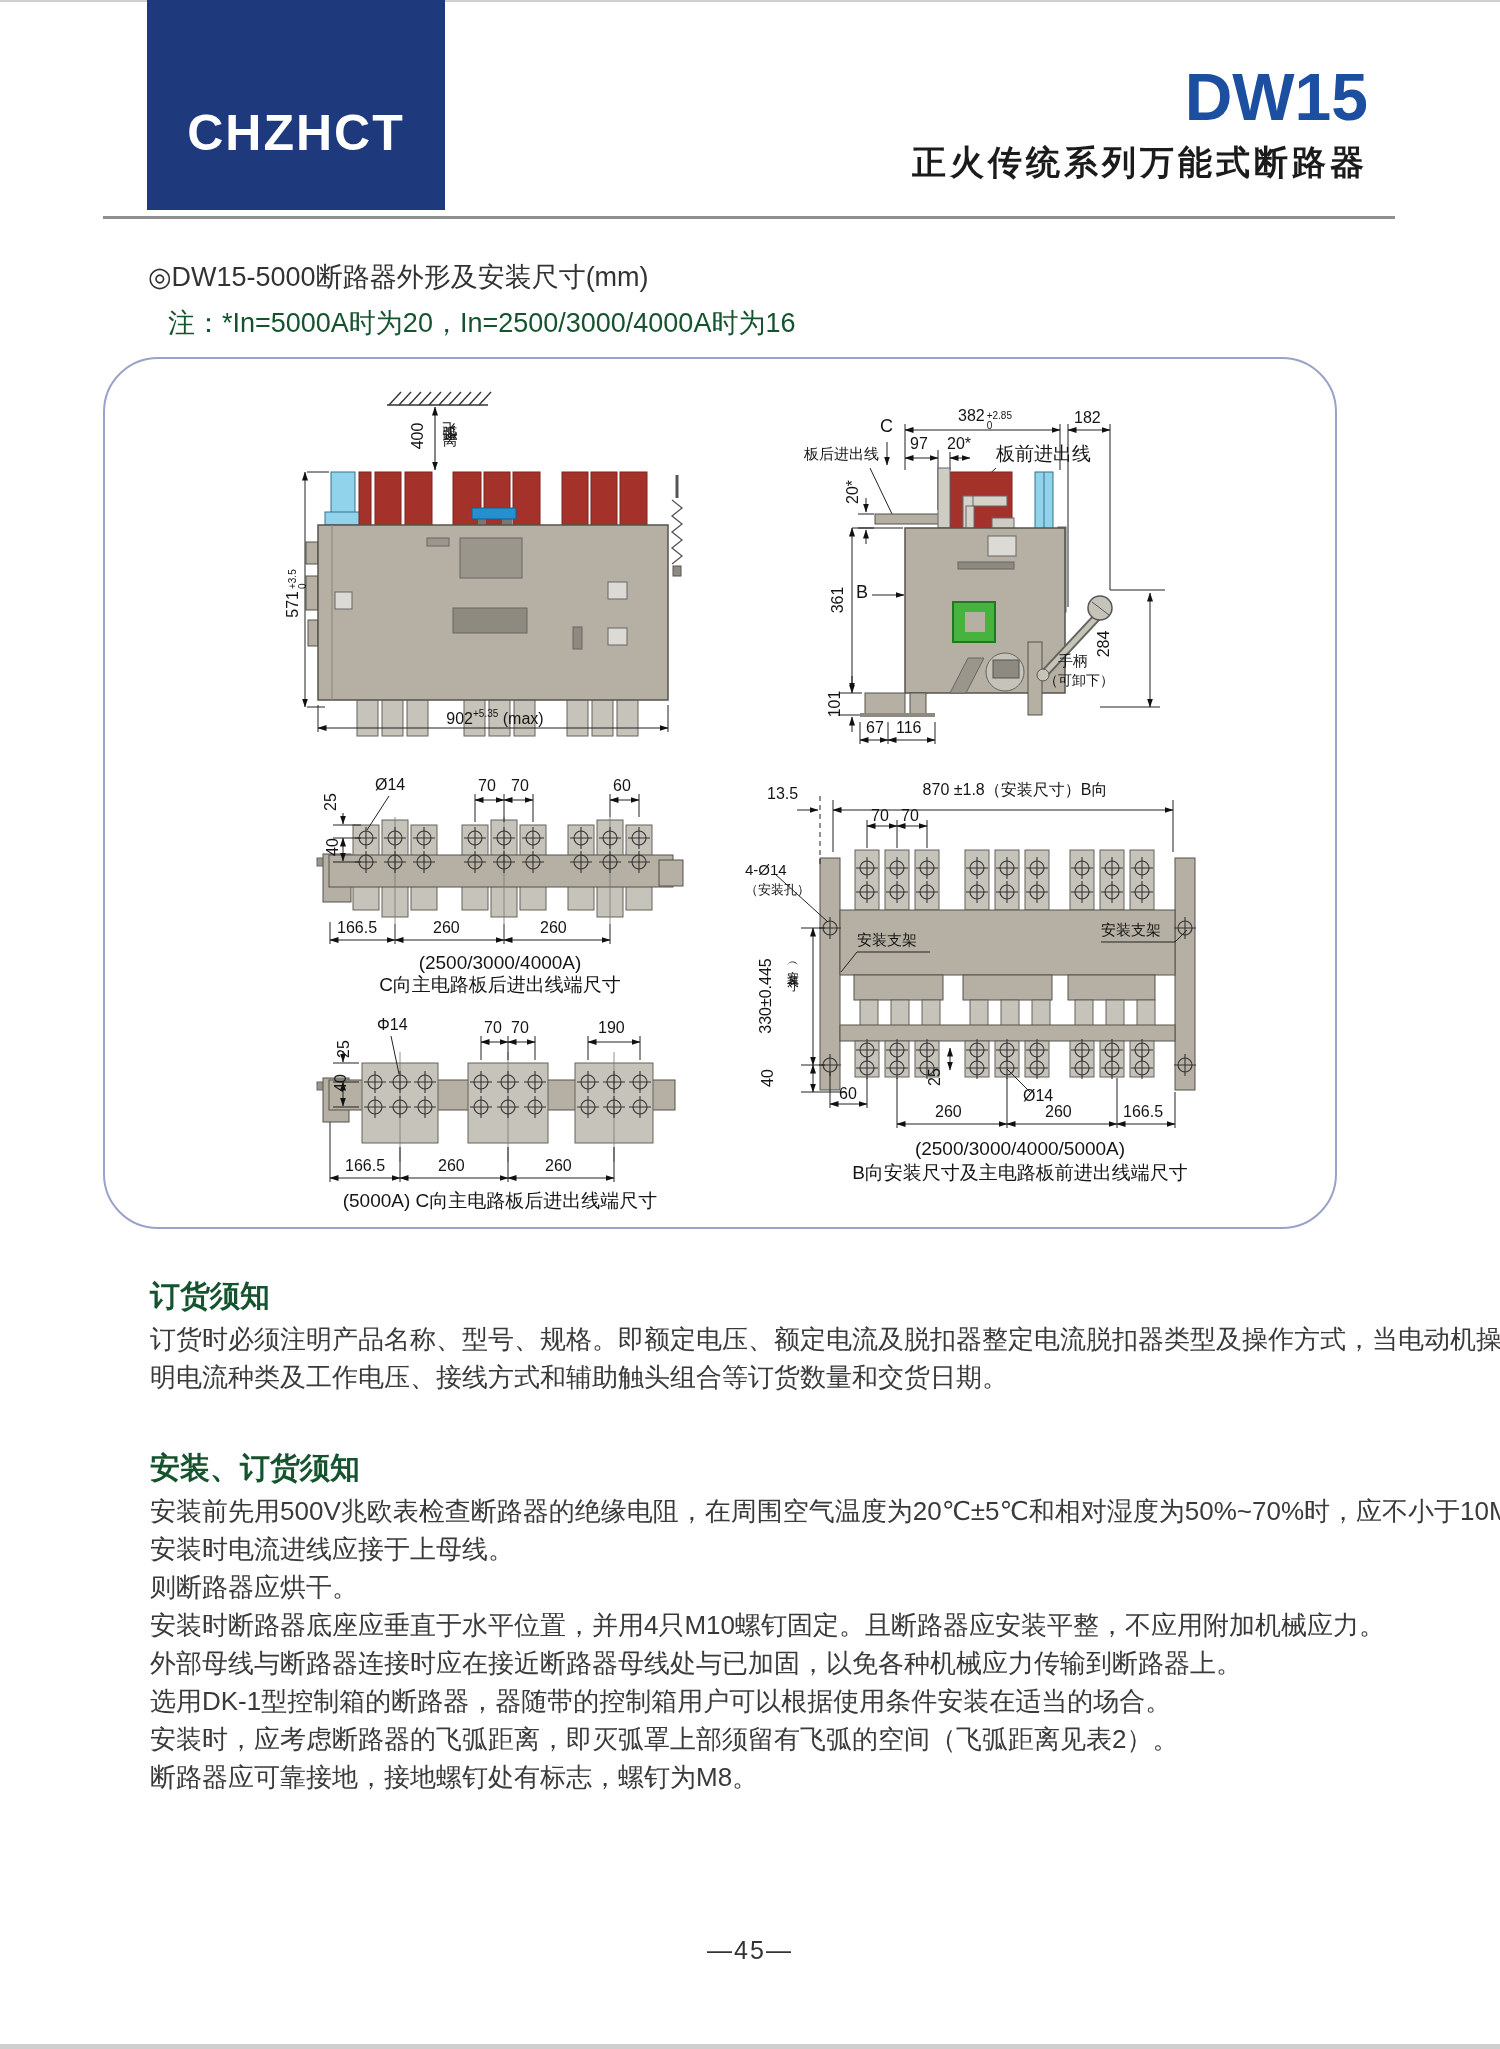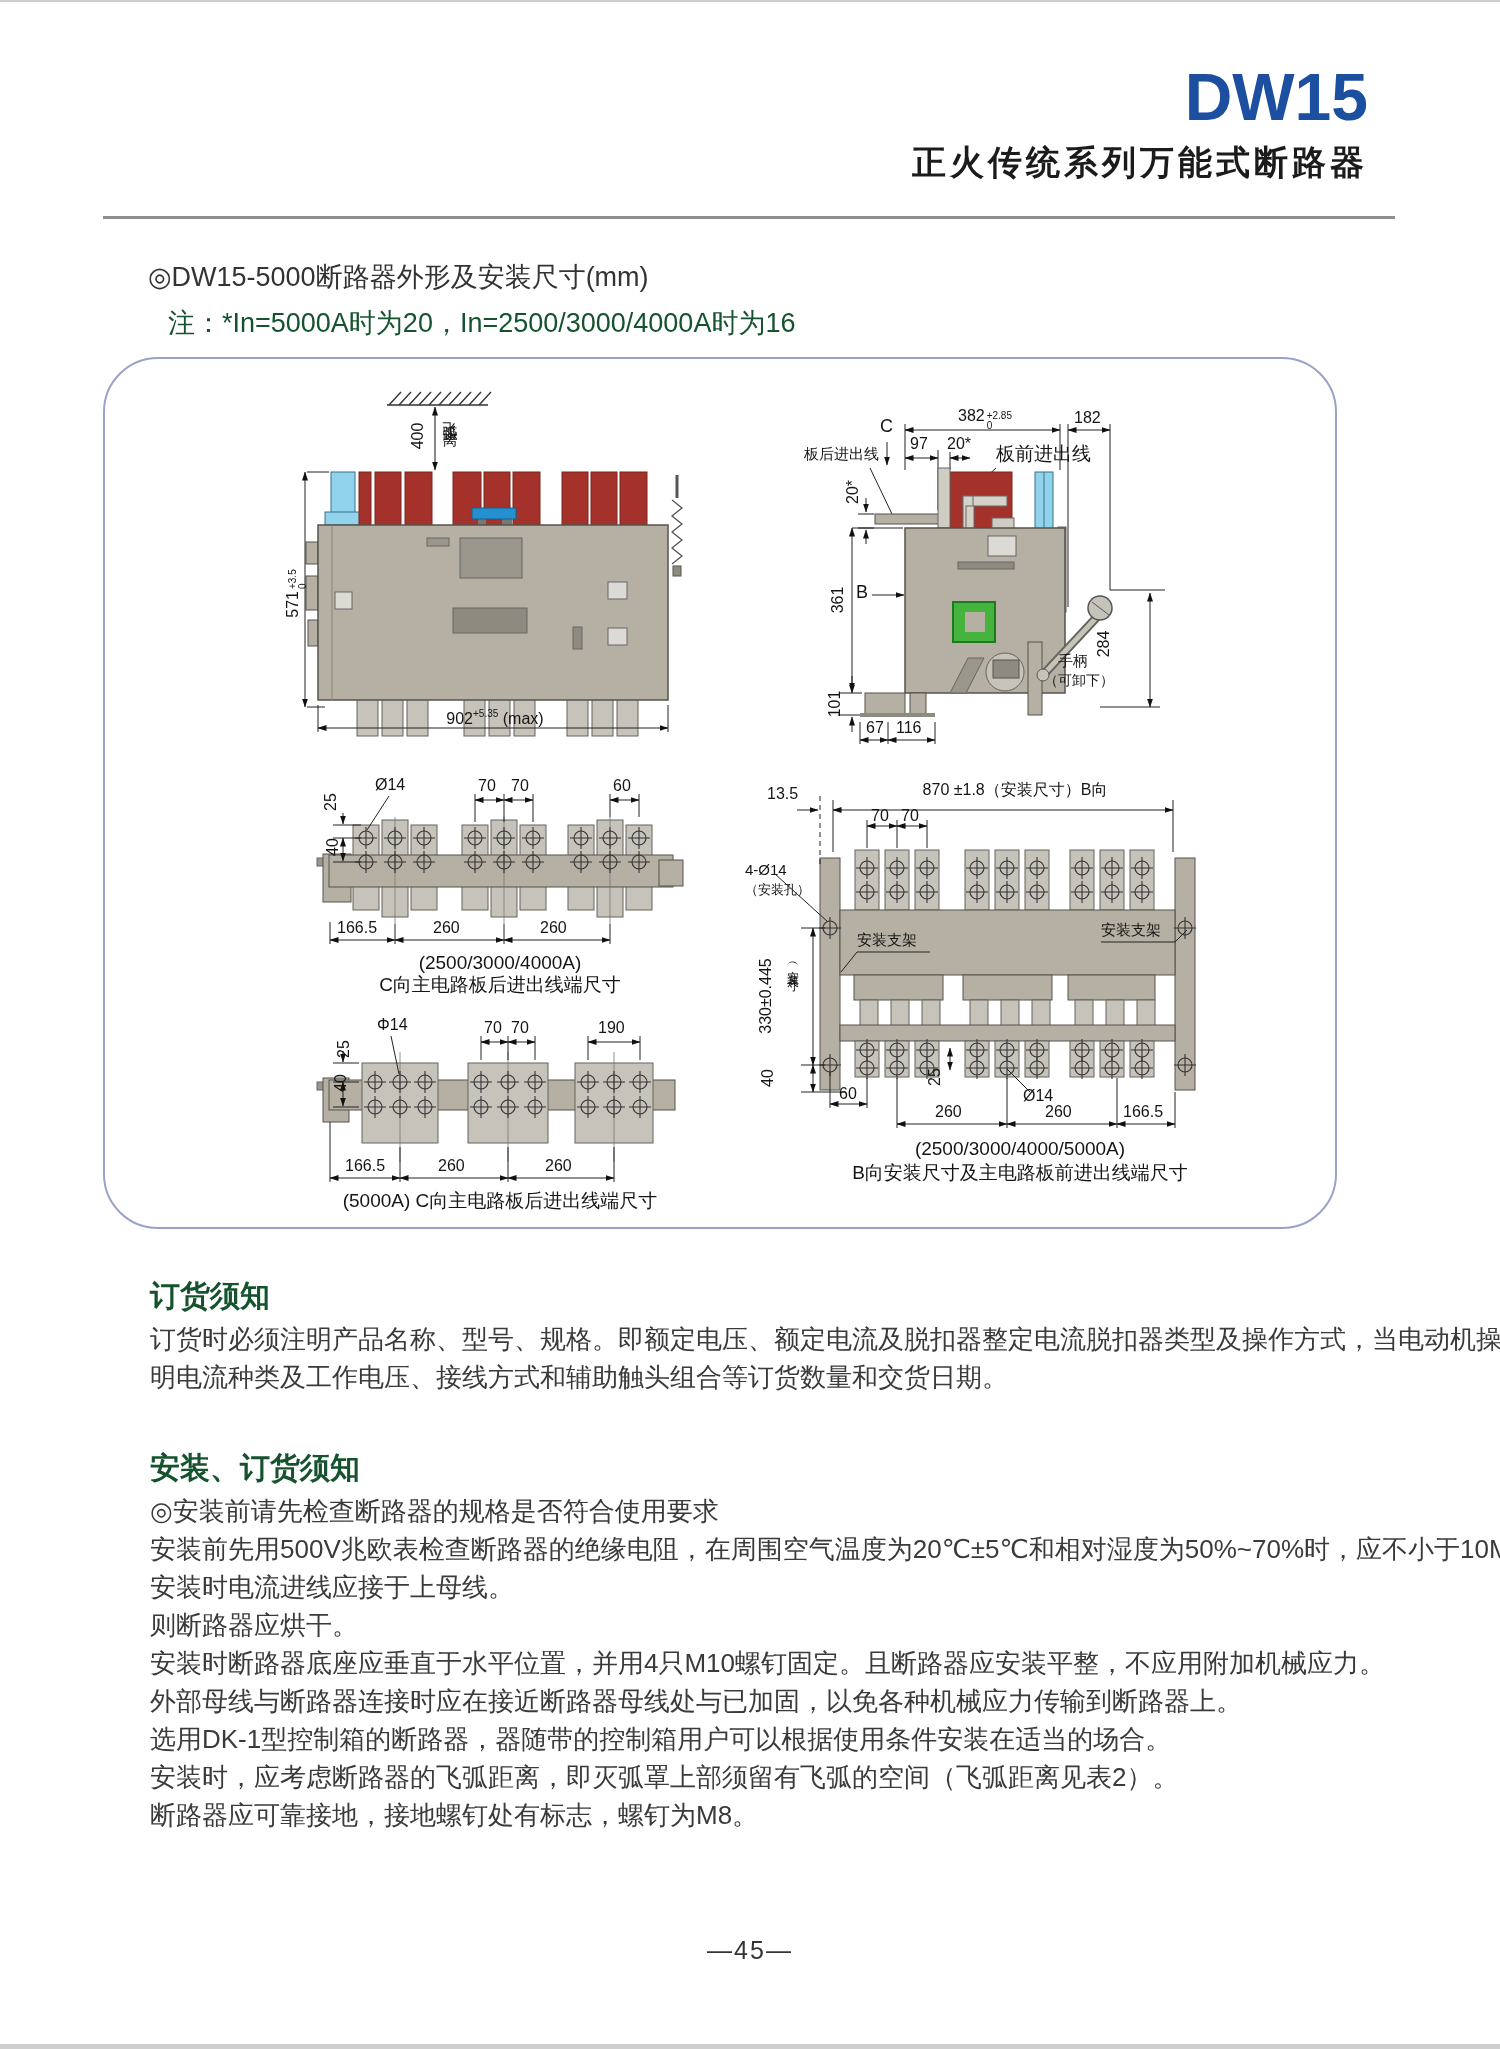--- a/index.html
+++ b/index.html
@@ -52,20 +52,23 @@
         <path d="M-11,0H11M0,-11V11"></path>
     </g>
   </defs>
 </svg>
 
 <div class="page">
 
   <div class="edge" style="top:0;height:2px;"></div>
   <div class="edge" style="top:2044px;height:5px;"></div>
 
+  <div class="logo-box">
+    <span class="logo-text">CHZHCT</span>
+  </div>
   <div class="title-wrap">
     <div class="model">DW15</div>
     <div class="series">正火传统系列万能式断路器</div>
   </div>
   <div class="rule"></div>
 
   <div class="intro-1">◎DW15-5000断路器外形及安装尺寸(mm)</div>
   <div class="intro-2">注：*In=5000A时为20，In=2500/3000/4000A时为16</div>
 
   <div class="dbox"></div>
@@ -520,21 +523,20 @@
   </div>
 
   <div class="sec-title" style="top:1276px;">订货须知</div>
   <div class="body-block" style="top:1320px;">
     <div>订货时必须注明产品名称、型号、规格。即额定电压、额定电流及脱扣器整定电流脱扣器类型及操作方式，当电动机操作时应指</div>
     <div>明电流种类及工作电压、接线方式和辅助触头组合等订货数量和交货日期。</div>
   </div>
 
   <div class="sec-title" style="top:1448px;">安装、订货须知</div>
   <div class="body-block" style="top:1492px;">
-    <div>◎安装前请先检查断路器的规格是否符合使用要求</div>
     <div>安装前先用500V兆欧表检查断路器的绝缘电阻，在周围空气温度为20℃±5℃和相对湿度为50%~70%时，应不小于10MΩ，否</div>
     <div>安装时电流进线应接于上母线。</div>
     <div>则断路器应烘干。</div>
     <div>安装时断路器底座应垂直于水平位置，并用4只M10螺钉固定。且断路器应安装平整，不应用附加机械应力。</div>
     <div>外部母线与断路器连接时应在接近断路器母线处与已加固，以免各种机械应力传输到断路器上。</div>
     <div>选用DK-1型控制箱的断路器，器随带的控制箱用户可以根据使用条件安装在适当的场合。</div>
     <div>安装时，应考虑断路器的飞弧距离，即灭弧罩上部须留有飞弧的空间（飞弧距离见表2）。</div>
     <div>断路器应可靠接地，接地螺钉处有标志，螺钉为M8。</div>
   </div>
 

